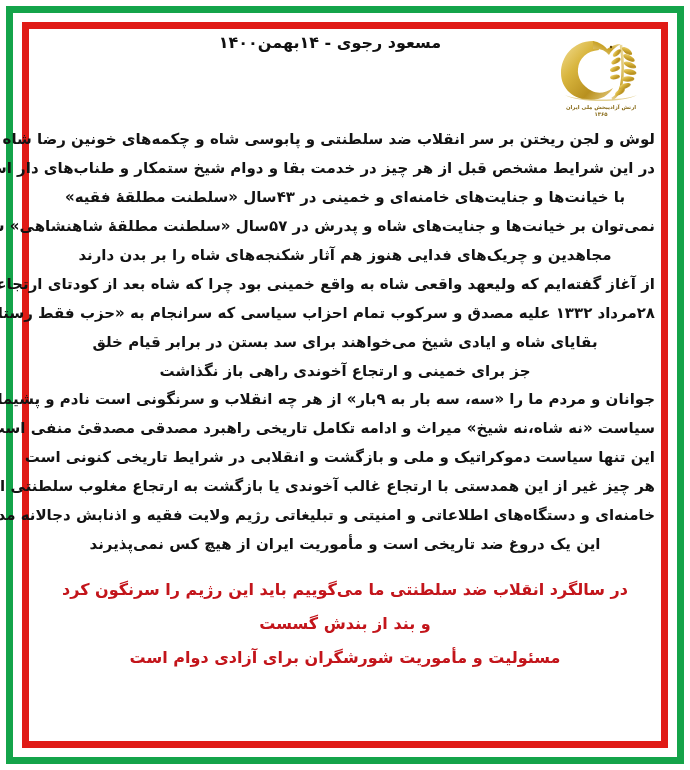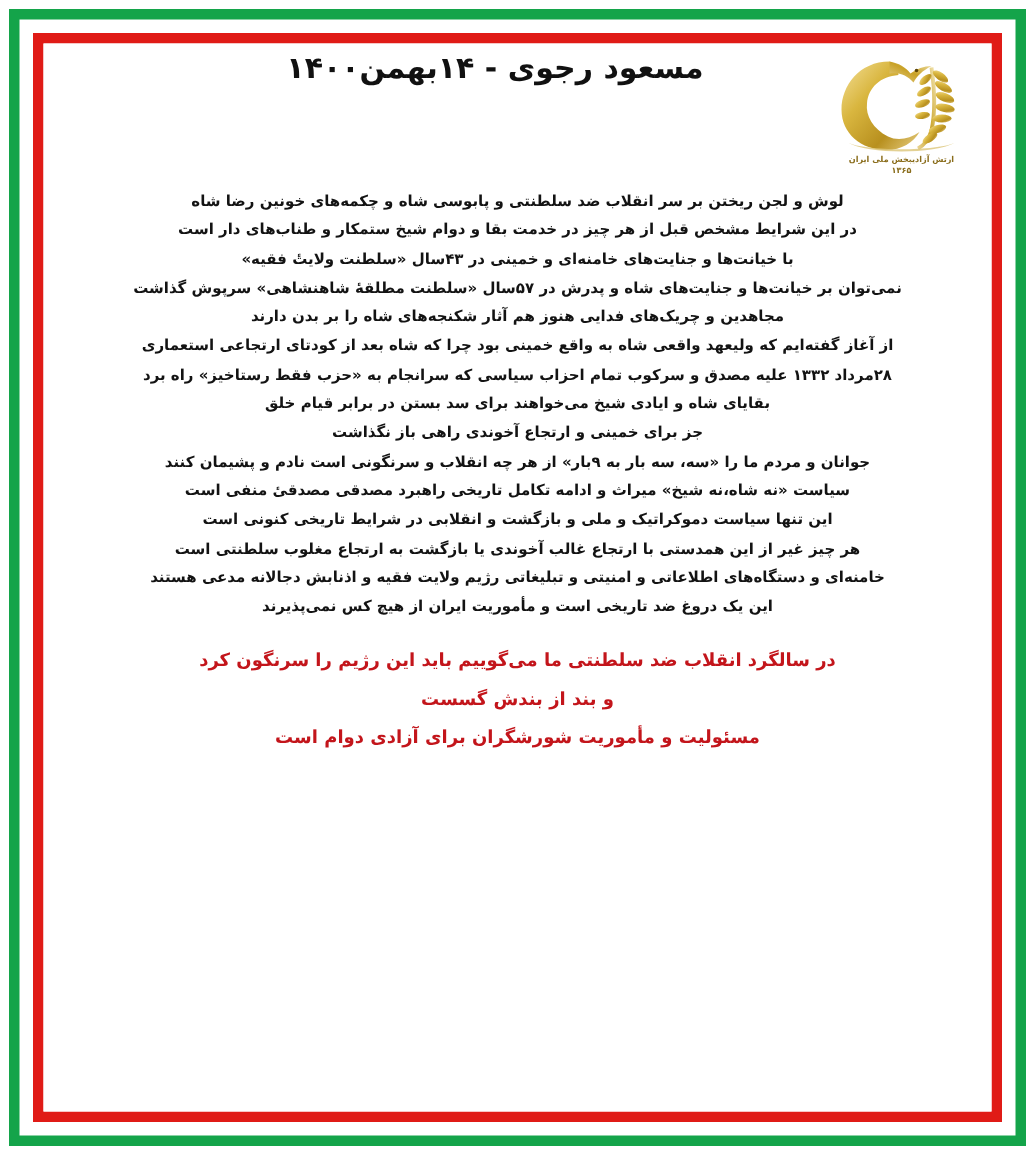--- a/index.html
+++ b/index.html
@@ -58,21 +58,21 @@
   .header {
     position: relative;
     height: 96px;
   }
   .header-title {
     position: absolute;
     top: 4px;
     left: 0;
     right: 0;
     text-align: center;
-    font-size: 20px;
+    font-size: 16px;
     font-weight: bold;
     color: #111111;
     letter-spacing: 0.2px;
     padding-right: 30px;
   }
 
   .logo {
     position: absolute;
     right: 8px;
     top: 2px;
@@ -103,36 +103,36 @@
     font-weight: bold;
     line-height: 1.2;
   }
 
   
   .body-text {
     text-align: center;
     padding: 0 6px;
   }
   .line {
-    font-size: 10px;
+    font-size: 15px;
     font-weight: bold;
     color: #111111;
     line-height: 1.93;
     white-space: nowrap;
     letter-spacing: -0.1px;
   }
   .line.black { color: #131313; }
 
   .closing {
     text-align: center;
     padding: 0 6px;
     margin-top: 14px;
   }
   .line-red {
-    font-size: 12px;
+    font-size: 16px;
     font-weight: bold;
     color: #c3151b;
     line-height: 2.12;
     white-space: nowrap;
     letter-spacing: -0.1px;
   }
 </style>
 </head>
 <body>
 
@@ -192,21 +192,21 @@
         </div>
         <div class="logo-caption">ارتش آزادیبخش ملی ایران</div>
         <div class="logo-year">۱۳۶۵</div>
       </div>
 
     </div>
 
     <div class="body-text">
       <div class="line black">لوش و لجن ریختن بر سر انقلاب ضد سلطنتی و پابوسی شاه و چکمه‌های خونین رضا شاه</div>
       <div class="line black">در این شرایط مشخص قبل از هر چیز در خدمت بقا و دوام شیخ ستمکار و طناب‌های دار است</div>
-      <div class="line black">با خیانت‌ها و جنایت‌های خامنه‌ای و خمینی در ۴۳سال «سلطنت ولایتٔ فقیه»</div>
+      <div class="line black">با خیانت‌ها و جنایت‌های خامنه‌ای و خمینی در ۴۳سال «سلطنت مطلقهٔ فقیه»</div>
       <div class="line black">نمی‌توان بر خیانت‌ها و جنایت‌های شاه و پدرش در ۵۷سال «سلطنت مطلقهٔ شاهنشاهی» سرپوش گذاشت</div>
       <div class="line black">مجاهدین و چریک‌های فدایی هنوز هم آثار شکنجه‌های شاه را بر بدن دارند</div>
       <div class="line black">از آغاز گفته‌ایم که ولیعهد واقعی شاه به واقع خمینی بود چرا که شاه بعد از کودتای ارتجاعی استعماری</div>
       <div class="line black">۲۸مرداد ۱۳۳۲ علیه مصدق و سرکوب تمام احزاب سیاسی که سرانجام به «حزب فقط رستاخیز» راه برد</div>
       <div class="line black">بقایای شاه و ایادی شیخ می‌خواهند برای سد بستن در برابر قیام خلق</div>
       <div class="line black">جز برای خمینی و ارتجاع آخوندی راهی باز نگذاشت</div>
       <div class="line black">جوانان و مردم ما را «سه، سه بار به ۹بار» از هر چه انقلاب و سرنگونی است نادم و پشیمان کنند</div>
       <div class="line black">سیاست «نه شاه،نه شیخ» میراث و ادامه تکامل تاریخی راهبرد مصدقی مصدقیٔ منفی است</div>
       <div class="line black">این تنها سیاست دموکراتیک و ملی و بازگشت و انقلابی در شرایط تاریخی کنونی است</div>
       <div class="line black">هر چیز غیر از این همدستی با ارتجاع غالب آخوندی یا بازگشت به ارتجاع مغلوب سلطنتی است</div>

